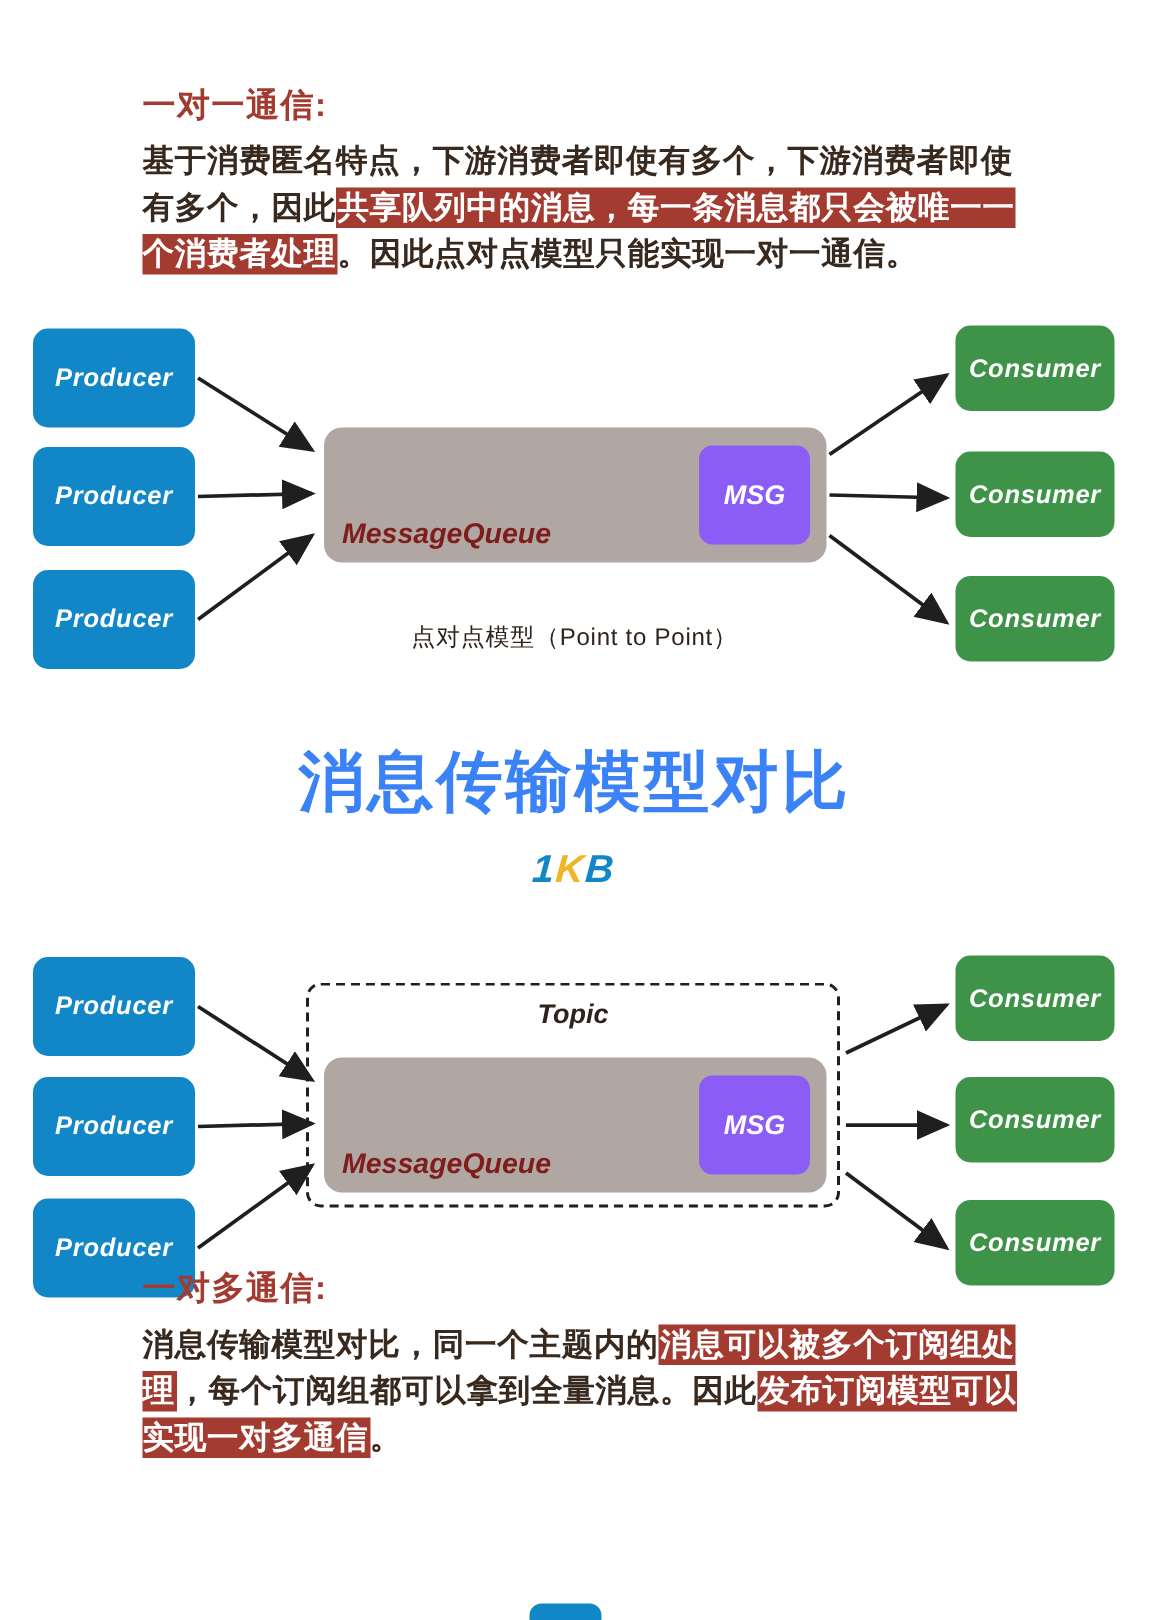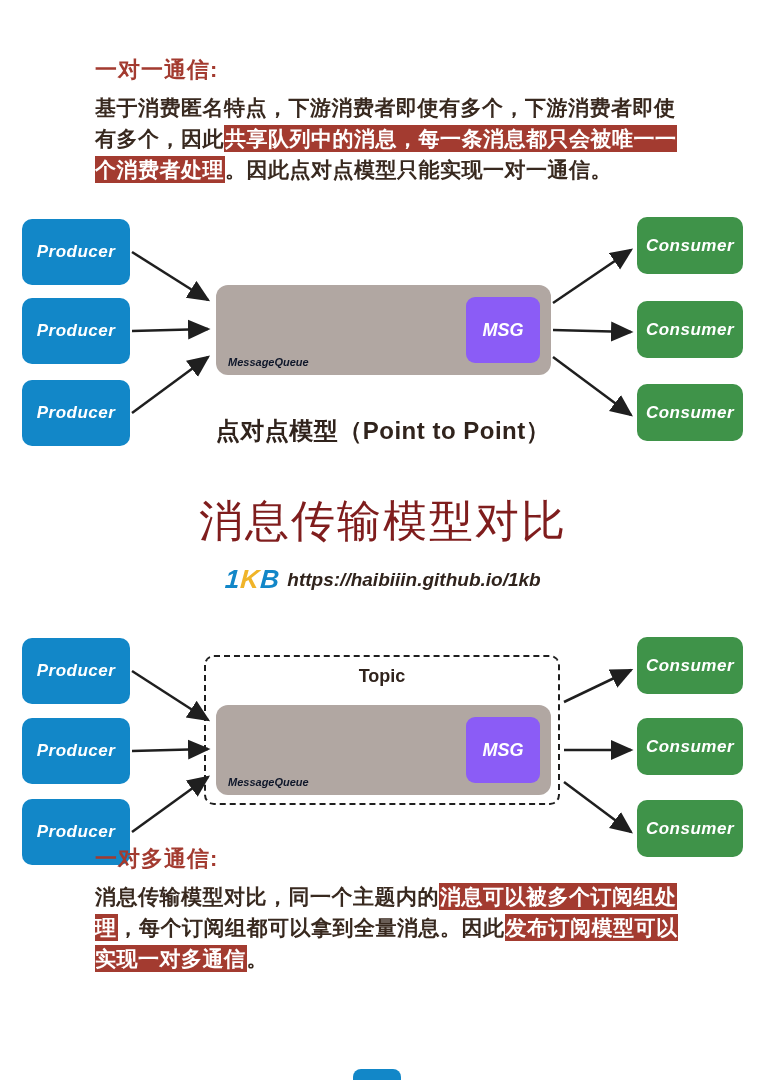--- a/index.html
+++ b/index.html
@@ -40,47 +40,47 @@
   }
   .producer { left: 22px; width: 108px; height: 66px; background: #1287c8; }
   .consumer { left: 637px; width: 106px; height: 57px; background: #3f9349; }
 
   .queue {
     position: absolute; left: 216px; top: 75px; width: 335px; height: 90px;
     background: #b1a7a2; border-radius: 12px;
   }
   .queue-label {
     position: absolute; left: 12px; bottom: 7px;
-    color: #0f172a; font-style: italic; font-weight: 700; font-size: 11px;
+    color: #7f1d1d; font-style: italic; font-weight: 700; font-size: 19px;
   }
   .msg-box {
     position: absolute; right: 11px; top: 12px; bottom: 12px; width: 74px;
     background: #8b5cf6; border-radius: 9px;
     display: flex; align-items: center; justify-content: center;
     color: #ffffff; font-style: italic; font-weight: 700; font-size: 18px;
   }
 
   .topic-box {
     position: absolute; left: 204px; top: 25px; width: 356px; height: 150px;
     border: 2.5px dashed #1f1f1f; border-radius: 10px;
   }
   .topic-label {
     position: absolute; left: 0; right: 0; top: 9px; text-align: center;
-    font-weight: 700; font-size: 18px; color: #30231c;
+    font-style: italic; font-weight: 700; font-size: 18px; color: #30231c;
   }
 
   .caption {
     position: absolute; left: 0; right: 0; top: 205px; text-align: center;
-    font-size: 24px; font-weight: 700; color: #30231c; letter-spacing: 0.5px;
+    font-size: 16px; font-weight: 400; color: #30231c; letter-spacing: 0.5px;
   }
 
   
   .title-block { position: absolute; left: 0; top: 492px; width: 766px; text-align: center; }
   .main-title {
-    font-size: 44px; font-weight: 400; color: #7f1d1d; letter-spacing: 2px;
+    font-size: 44px; font-weight: 700; color: #3b82f6; letter-spacing: 2px;
   }
   .logo-row {
     margin-top: 13px; display: flex; justify-content: center; align-items: center; gap: 7px;
   }
   .logo {
     font-size: 26px; font-weight: 900; font-style: italic; letter-spacing: 1px;
     transform: skewX(-4deg); display: inline-block;
   }
   .logo .l-blue { color: #1287c8; }
   .logo .l-yellow { color: #f0b429; }
@@ -146,21 +146,20 @@
         <span>Consumer</span>
       </div>
 
     <div class="caption">点对点模型（Point to Point）</div>
   </div>
 
   <div class="title-block">
     <div class="main-title">消息传输模型对比</div>
     <div class="logo-row">
       <span class="logo"><span class="l-blue">1</span><span class="l-yellow">K</span><span class="l-blue">B</span></span>
-      <span class="site-url">https://haibiiin.github.io/1kb</span>
     </div>
   </div>
 
   <div class="diagram" id="diagram2">
     <svg class="arrows" viewBox="0 0 766 250">
       <defs>
         <marker id="ah2" markerWidth="10" markerHeight="9" refX="8" refY="4" orient="auto">
           <polygon points="0 0, 9 4, 0 8" fill="#1f1f1f"></polygon>
         </marker>
       </defs>

